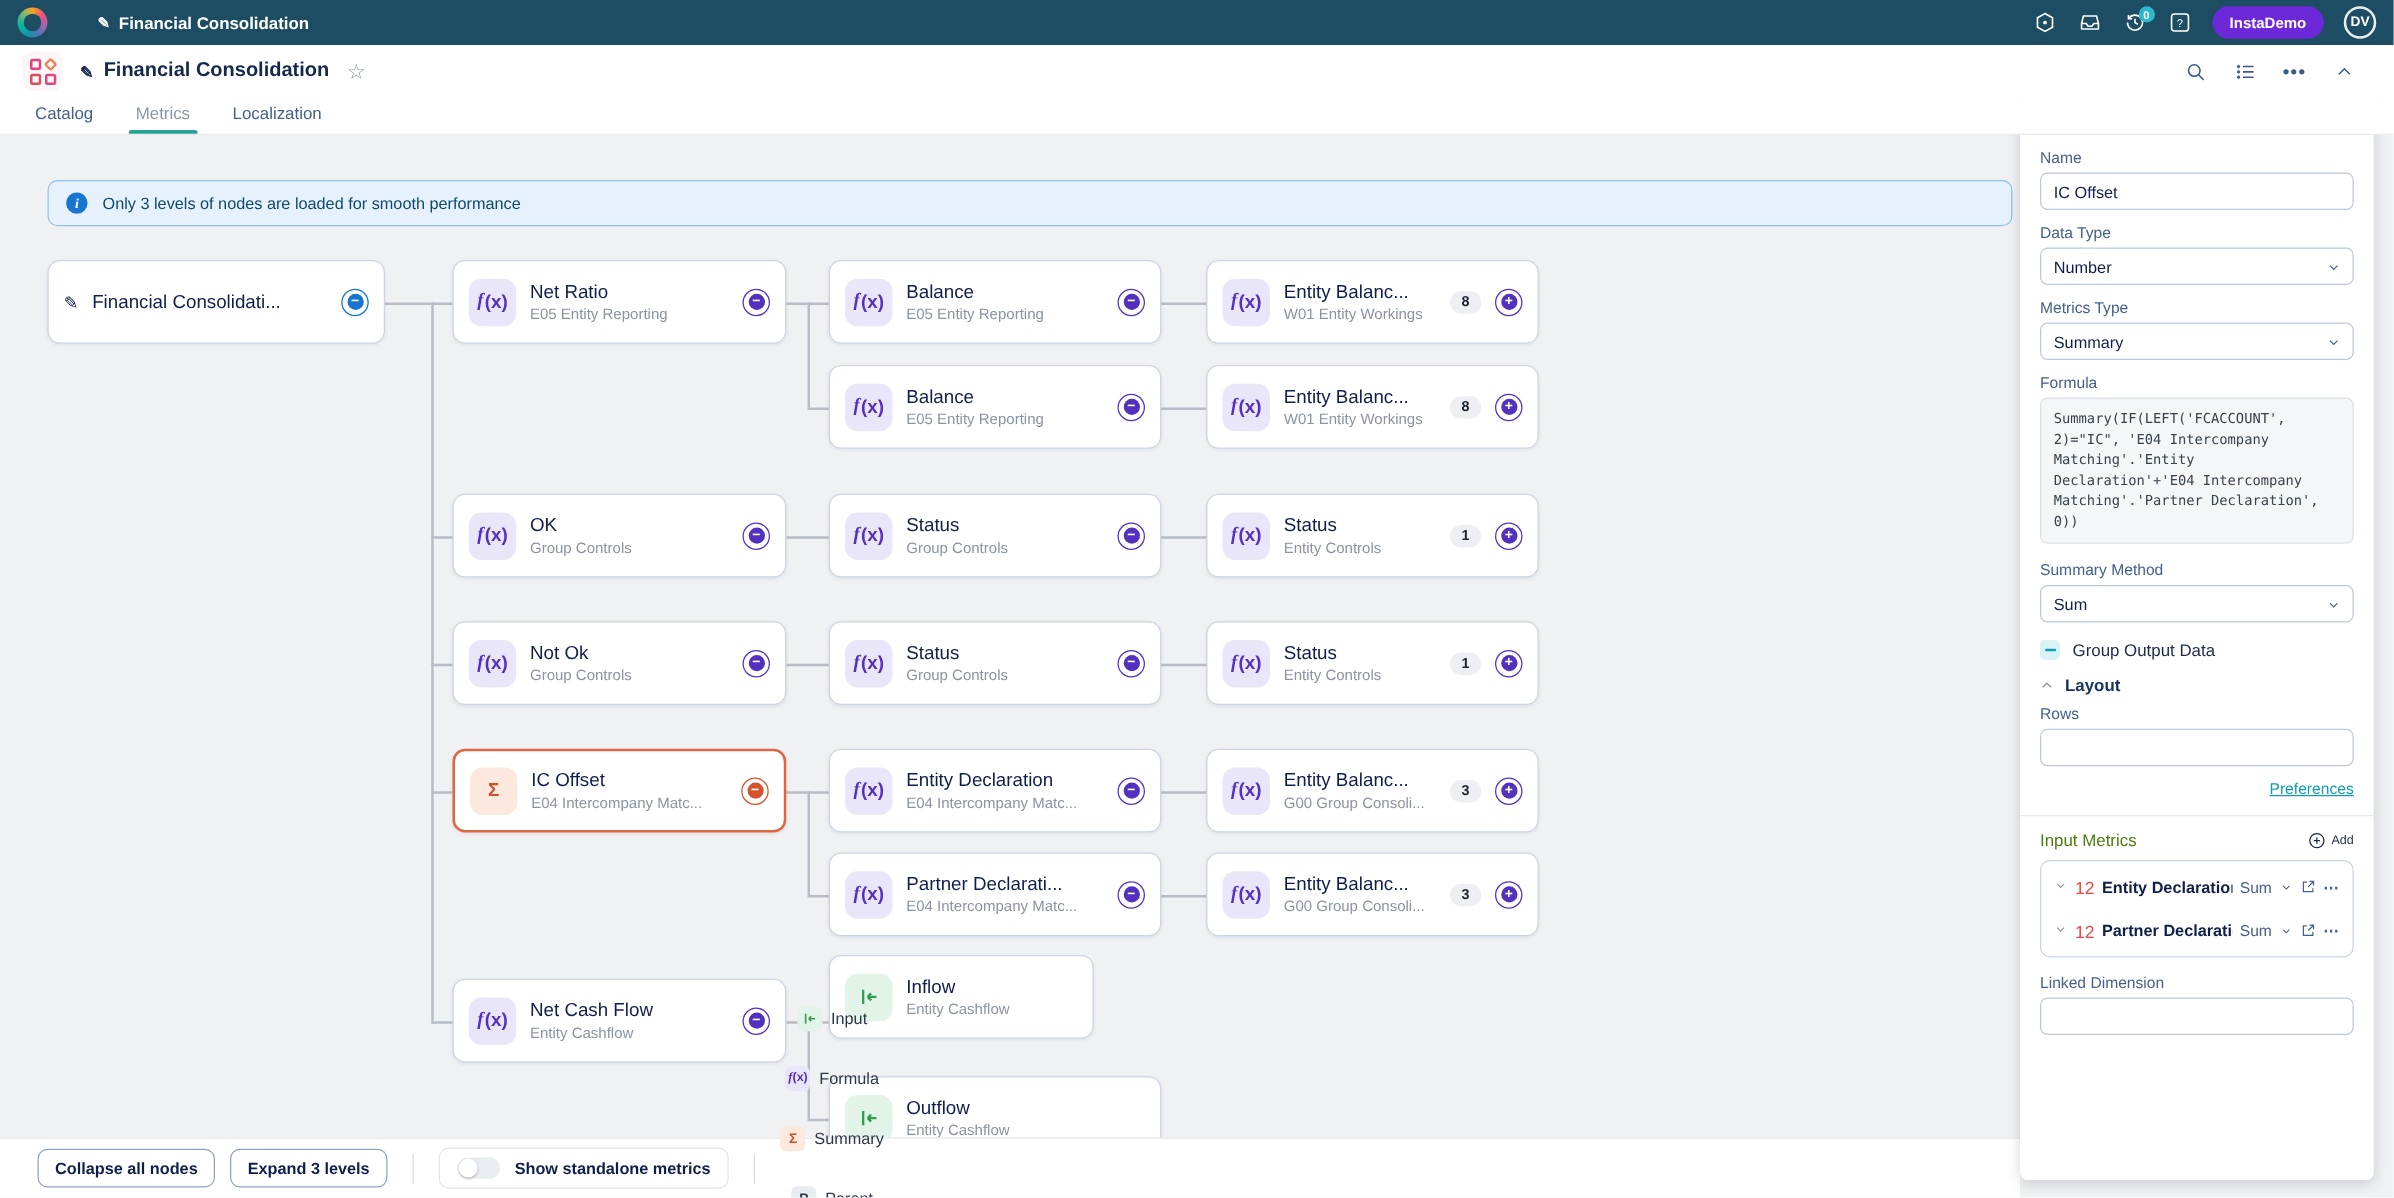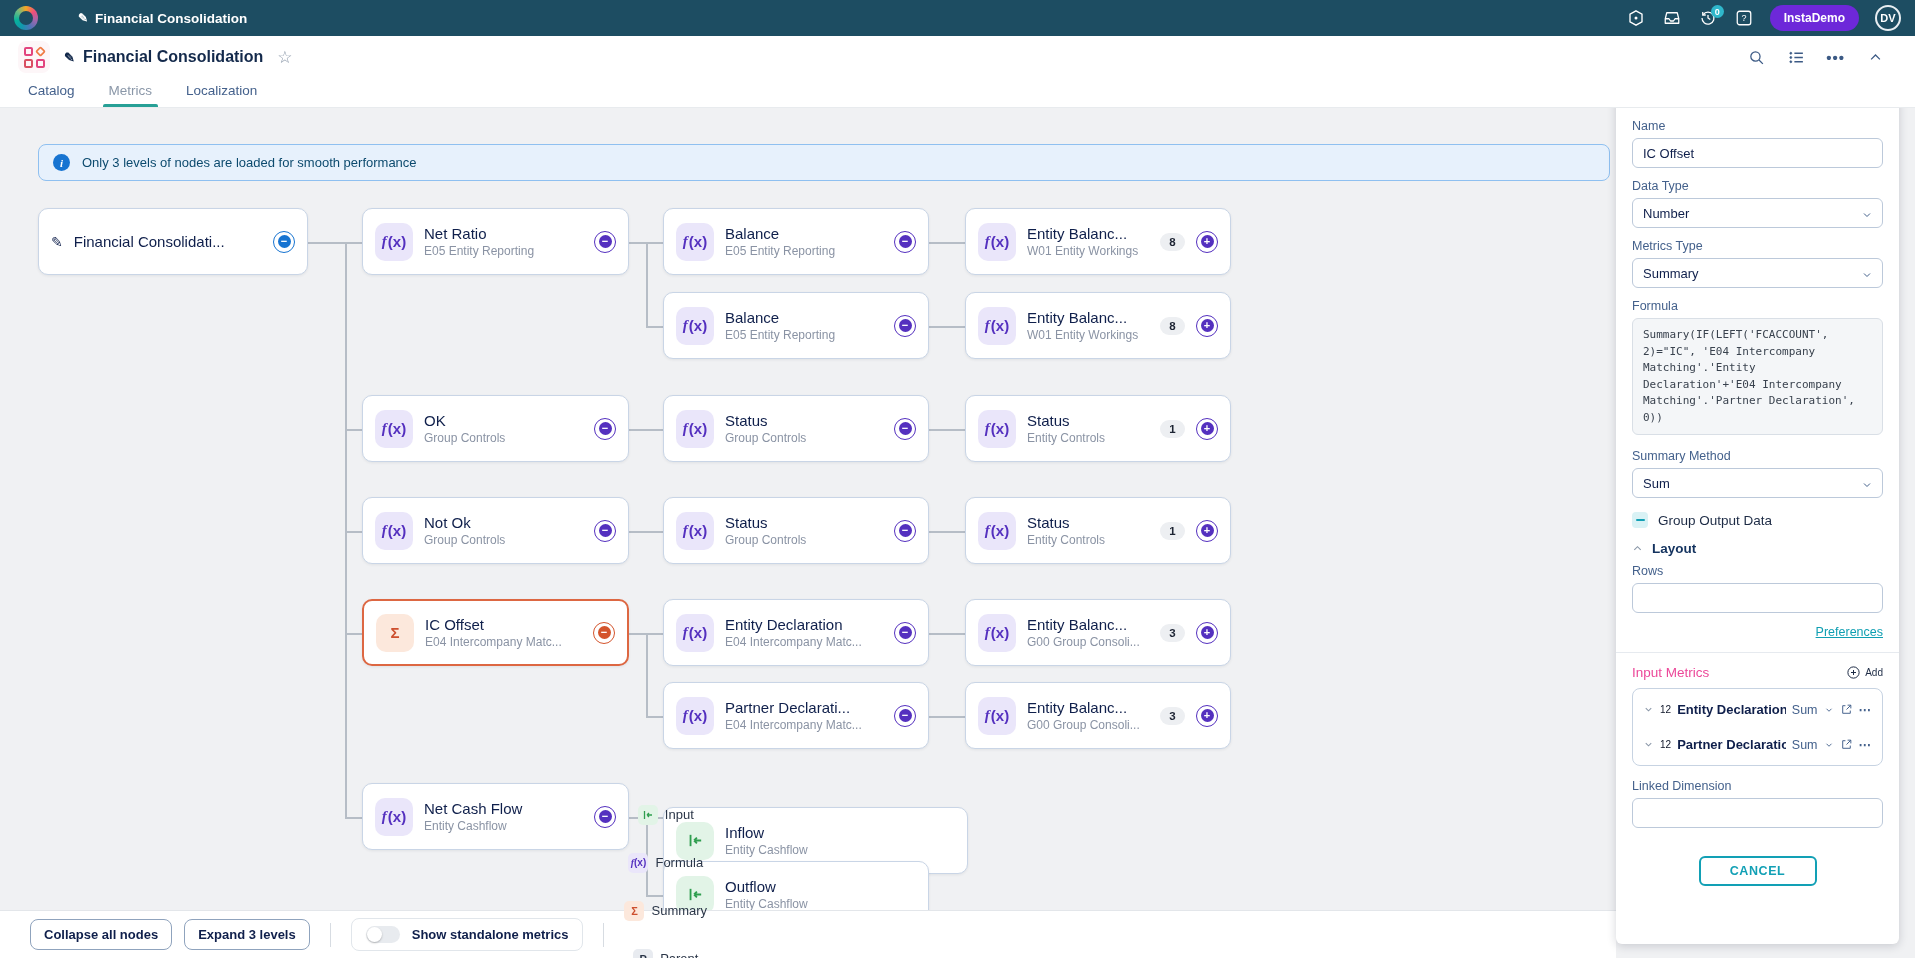--- a/index.html
+++ b/index.html
@@ -135,26 +135,26 @@
   .chk { width:16px; height:16px; border-radius:4px; background:#d9f2f5; display:flex; align-items:center;
     justify-content:center; cursor:pointer; }
   .chk .bar { width:9px; height:2px; background:#12a0b5; border-radius:1px; }
   .chk-row .lbl { color:#1d2b45; font-size:13.5px; }
   .sec-row { display:flex; align-items:center; gap:9px; margin-top:13px; cursor:pointer; }
   .sec-row .lbl { color:#14335f; font-size:13.5px; font-weight:bold; }
   .pref-row { text-align:right; margin-top:9px; }
   .pref-link { color:#0f9fb2; font-size:12.5px; text-decoration:underline; cursor:pointer; }
   .pdivider { height:1px; background:#e6eaef; margin:12px -16px 0; }
   .im-header { display:flex; align-items:center; margin-top:12px; }
-  .im-header .lbl { color:#ec4899; font-size:13.5px; }
+  .im-header .lbl { color:#4d7c0f; font-size:13.5px; }
   .add-btn { margin-left:auto; display:flex; align-items:center; gap:4px; color:#1d2b45; font-size:10px;
     cursor:pointer; }
   .im-box { border:1px solid #c7d3e2; border-radius:8px; margin-top:8px; padding:3px 10px; }
   .im-row { display:flex; align-items:center; height:35px; gap:6px; }
-  .im-num { color:#0f172a; font-size:10px; }
+  .im-num { color:#ef4444; font-size:14px; }
   .im-name { color:#0f1f4b; font-size:13px; font-weight:bold; flex:1; white-space:nowrap; overflow:hidden; }
   .im-right { display:flex; align-items:center; gap:6px; color:#44618c; font-size:12.5px; }
   .im-right .mdots { letter-spacing:1px; font-weight:bold; cursor:pointer; }
   .cancel-row { text-align:center; margin-top:28px; }
   .cancel-btn { width:118px; height:30px; border:2px solid #12a0b5; border-radius:6px; background:#fff;
     color:#12a0b5; font-size:12.5px; font-weight:bold; letter-spacing:.6px; cursor:pointer; font-family:inherit; }
 </style>
 </head>
 <body>
 
@@ -452,21 +452,21 @@
       <div class="node" style="left: 362px; top: 783px; width: 267px;">
         <span class="tile purple"><i>f</i>(x)</span>
       <span class="ntxt">
           <span class="ntitle">Net Cash Flow</span>
       <span class="nsub">Entity Cashflow</span>
         </span>
         <span class="nbtn purple">
           <span class="disc">−</span>
         </span>
       </div>
-      <div class="node" style="left: 663px; top: 807px; width: 305px;">
+      <div class="node" style="left: 663px; top: 764px; width: 212px;">
         <span class="tile green">
           <svg width="17" height="17" viewBox="0 0 24 24" fill="none">
             <path d="M5 4v16" stroke="#2f9e4f" stroke-width="2.6"></path>
             <path d="M20 12H10m0 0 4-4m-4 4 4 4" stroke="#2f9e4f" stroke-width="2.6"></path>
           </svg>
         </span>
       <span class="ntxt">
           <span class="ntitle">Inflow</span>
       <span class="nsub">Entity Cashflow</span>
         </span>
@@ -647,19 +647,16 @@
                 <path d="M14 4h6v6M20 4l-8 8" stroke="#44618c" stroke-width="1.8"></path>
               </svg>
             <span class="mdots">⋯</span>
           </span>
         </div>
       </div>
 
       <div class="plabel" style="margin-top:13px">Linked Dimension</div>
       <input class="pinput" value="" style="">
 
-      <div class="cancel-row">
-        <button class="cancel-btn">CANCEL</button>
-      </div>
     </div>
   </div>
 
 </div>
 
 </body></html>

